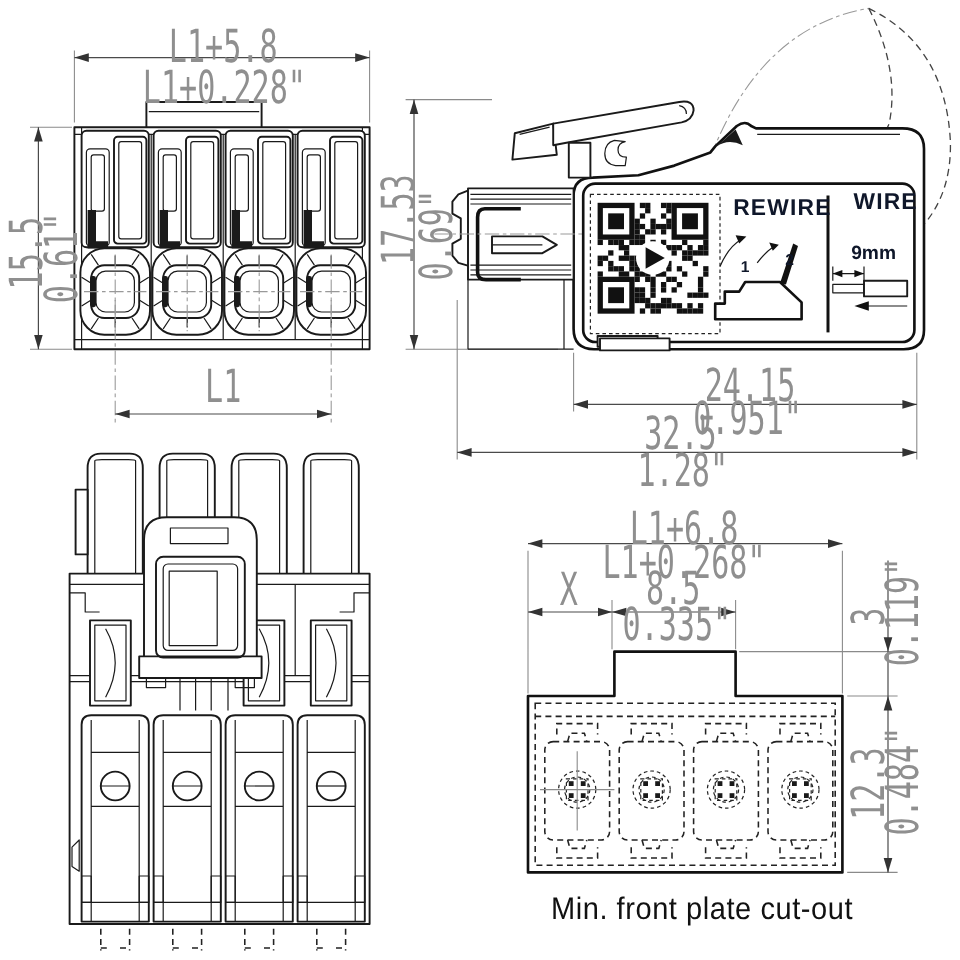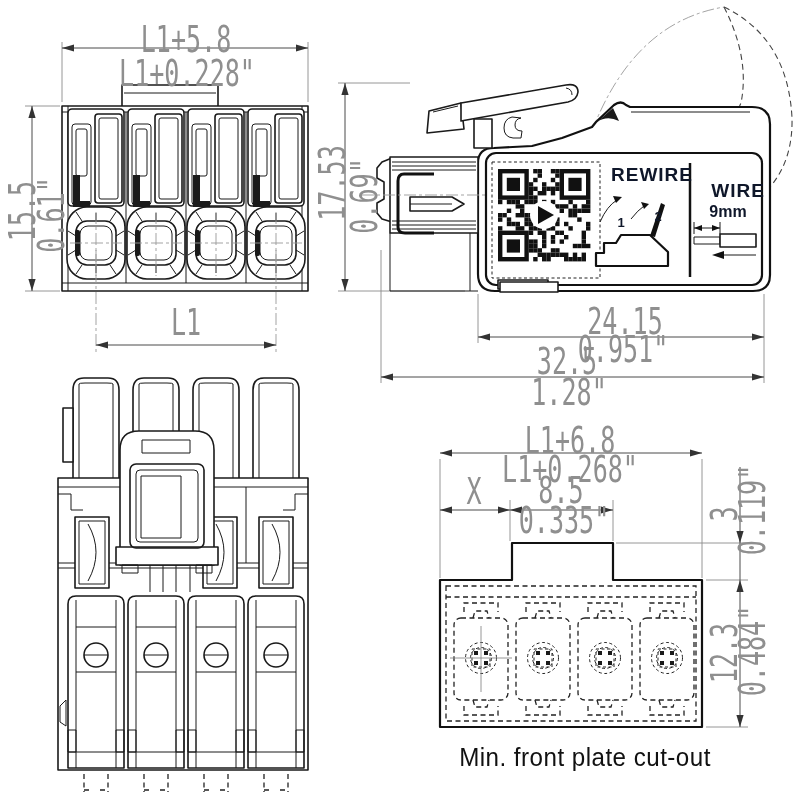--- a/index.html
+++ b/index.html
@@ -380,21 +380,21 @@
 <div class="dt" style="left:186px;top:322px">L1</div>
 
 <div class="dtv" style="left:332px;top:183px">17.53</div>
 <div class="dtv" style="left:364px;top:196px">0.69"</div>
 <div class="dt" style="left:625px;top:321px">24.15</div>
 <div class="dt" style="left:623px;top:349px">0.951"</div>
 <div class="dt" style="left:567px;top:361px">32.5</div>
 <div class="dt" style="left:569px;top:392px">1.28"</div>
 
 <div class="lb" style="left:631px;top:174px;font-size:19px;letter-spacing:1px">REWIRE</div>
-<div class="lb" style="left:717px;top:190px;font-size:19px;letter-spacing:1px">WIRE</div>
+<div class="lb" style="left:717px;top:169px;font-size:19px;letter-spacing:1px">WIRE</div>
 <div class="lb" style="left:707px;top:212px;font-size:16px">9mm</div>
 <div class="lb" style="left:600px;top:222px;font-size:13px">1</div>
 <div class="lb" style="left:637px;top:216px;font-size:13px">2</div>
 
 <div class="dt" style="left:570px;top:440px">L1+6.8</div>
 <div class="dt" style="left:570px;top:469px">L1+0.268"</div>
 <div class="dt" style="left:474px;top:491px">X</div>
 <div class="dt" style="left:561px;top:490px">8.5</div>
 <div class="dt" style="left:564px;top:520px">0.335"</div>
 <div class="dtv" style="left:724px;top:514px">3</div>

